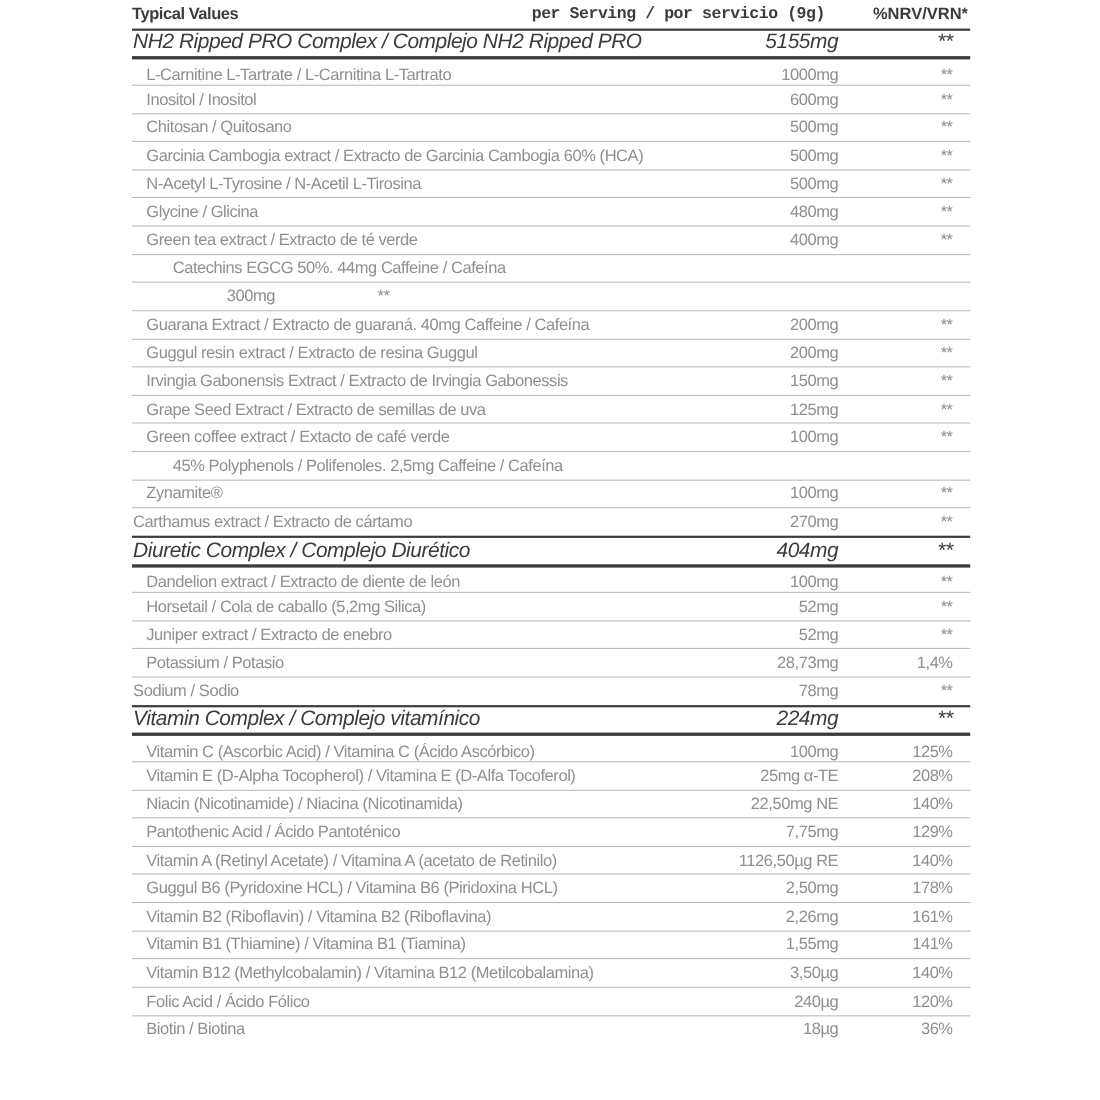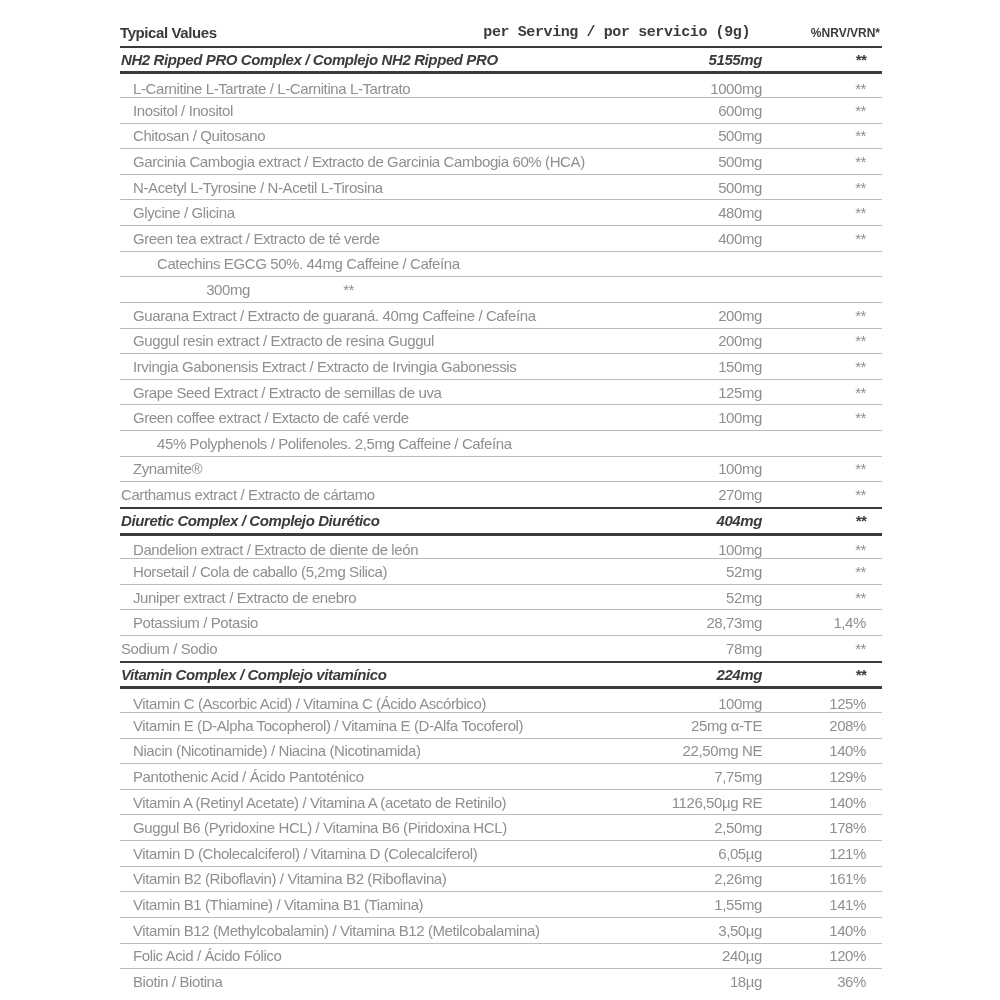--- a/index.html
+++ b/index.html
@@ -9,45 +9,45 @@
     --rule-dark:#3b3b3b;
   }
   html,body{margin:0;padding:0;background:#ffffff;}
   body{
     width:1000px;height:1000px;position:relative;overflow:hidden;
     font-family:"Liberation Sans",sans-serif;
     -webkit-font-smoothing:antialiased;
   }
   .label-table{
     position:absolute;left:120px;top:0;width:762px;height:848px;
-    display:flex;flex-direction:column;margin-top:20px;
+    display:flex;flex-direction:column;
   }
   .row{
     display:flex;align-items:center;
     height:25.64px;box-sizing:border-box;flex:0 0 auto;
     border-top:1px solid var(--rule-light);
     color:var(--text-muted);
     font-size:15px;letter-spacing:-0.4px;white-space:nowrap;
   }
   .row.header{border-top:none;color:var(--text-dark);font-weight:bold;}
   .row.section{
     border-top:2px solid var(--rule-dark);
-    color:var(--text-dark);font-weight:bold;font-style:italic;
-    font-size:15px;
+    color:var(--text-dark);font-weight:normal;font-style:italic;
+    font-size:19px;
   }
   .row.after-section{border-top:3px solid var(--rule-dark);align-items:flex-end;}
   .name{flex:1 1 auto;overflow:hidden;}
   .row.item .name{padding-left:13px;}
   .row.note .name{padding-left:37px;}
   .row.item-flush .name{padding-left:1px;}
   .row.section .name{padding-left:1px;}
   .value{flex:0 0 130px;text-align:right;}
   .nrv{flex:0 0 120px;text-align:right;padding-right:16px;box-sizing:border-box;}
   .serving{flex:0 0 auto;text-align:left;padding-right:12px;font-family:Liberation Mono, monospace;}
-  .nrv-hdr{font-size:12px;letter-spacing:0;padding-right:2px;}
+  .nrv-hdr{font-size:15px;letter-spacing:0;padding-right:2px;}
 </style>
 </head>
 <body>
 
 <div class="label-table">
   <div class="row header">
     <div class="name">Typical Values</div>
     <div class="serving">per Serving / por servicio (9g)</div>
     <div class="nrv nrv-hdr">%NRV/VRN*</div>
   </div>
@@ -200,25 +200,20 @@
       <div class="name">Vitamin A (Retinyl Acetate) / Vitamina A (acetato de Retinilo)</div>
       <div class="value">1126,50µg RE</div>
       <div class="nrv">140%</div>
     </div>
     <div class="row item">
       <div class="name">Guggul B6 (Pyridoxine HCL) / Vitamina B6 (Piridoxina HCL)</div>
       <div class="value">2,50mg</div>
       <div class="nrv">178%</div>
     </div>
     <div class="row item">
-      <div class="name">Vitamin D (Cholecalciferol) / Vitamina D (Colecalciferol)</div>
-      <div class="value">6,05µg</div>
-      <div class="nrv">121%</div>
-    </div>
-    <div class="row item">
       <div class="name">Vitamin B2 (Riboflavin) / Vitamina B2 (Riboflavina)</div>
       <div class="value">2,26mg</div>
       <div class="nrv">161%</div>
     </div>
     <div class="row item">
       <div class="name">Vitamin B1 (Thiamine) / Vitamina B1 (Tiamina)</div>
       <div class="value">1,55mg</div>
       <div class="nrv">141%</div>
     </div>
     <div class="row item">

